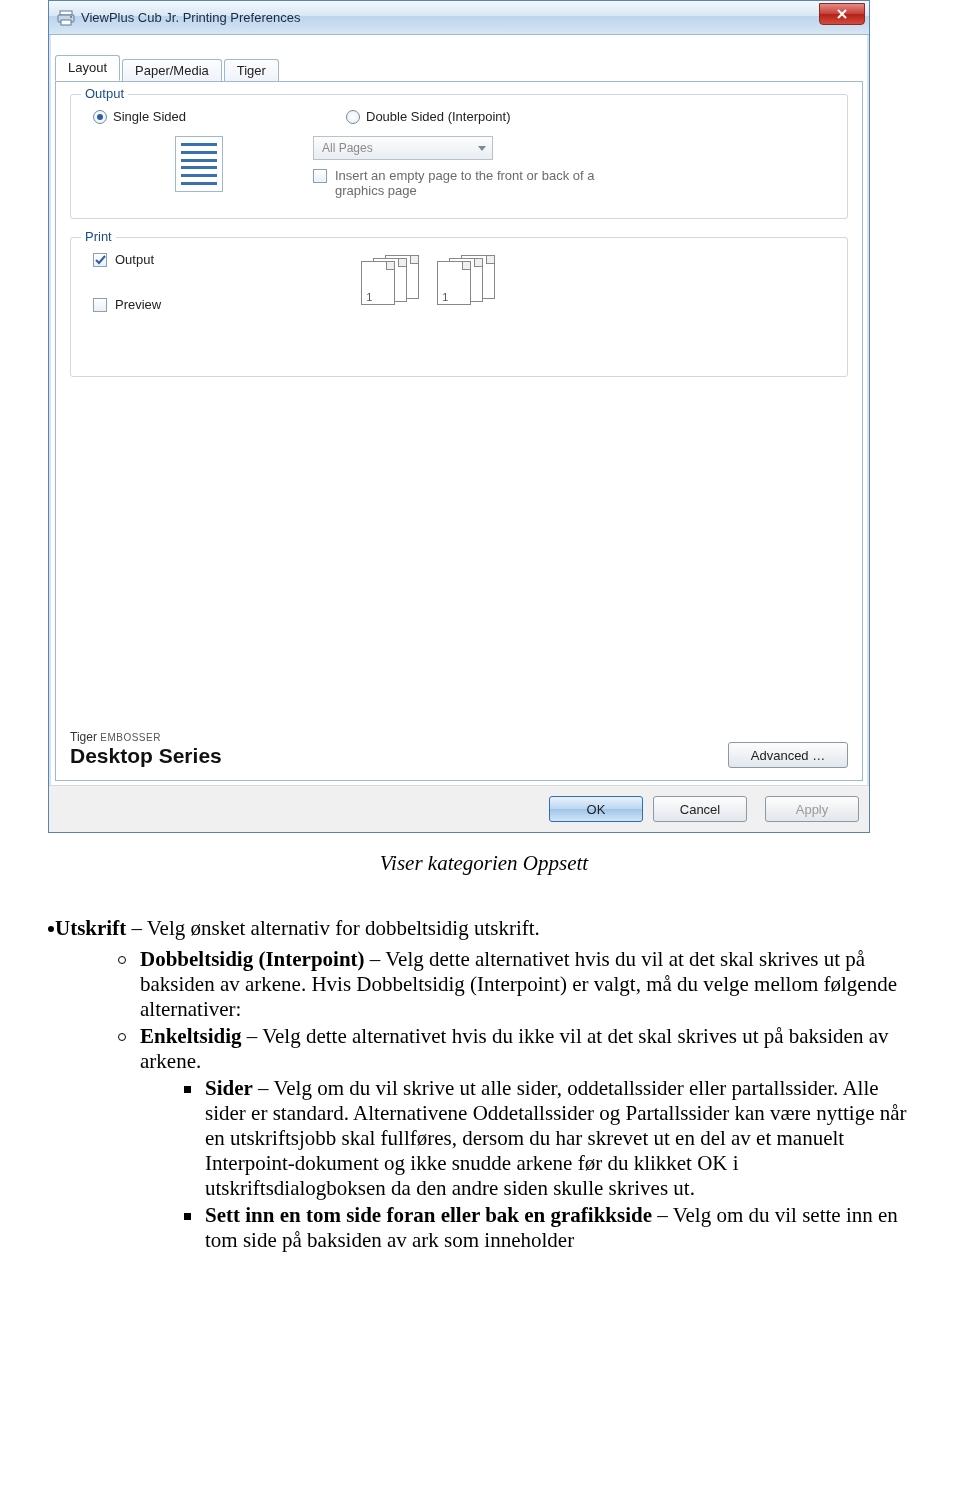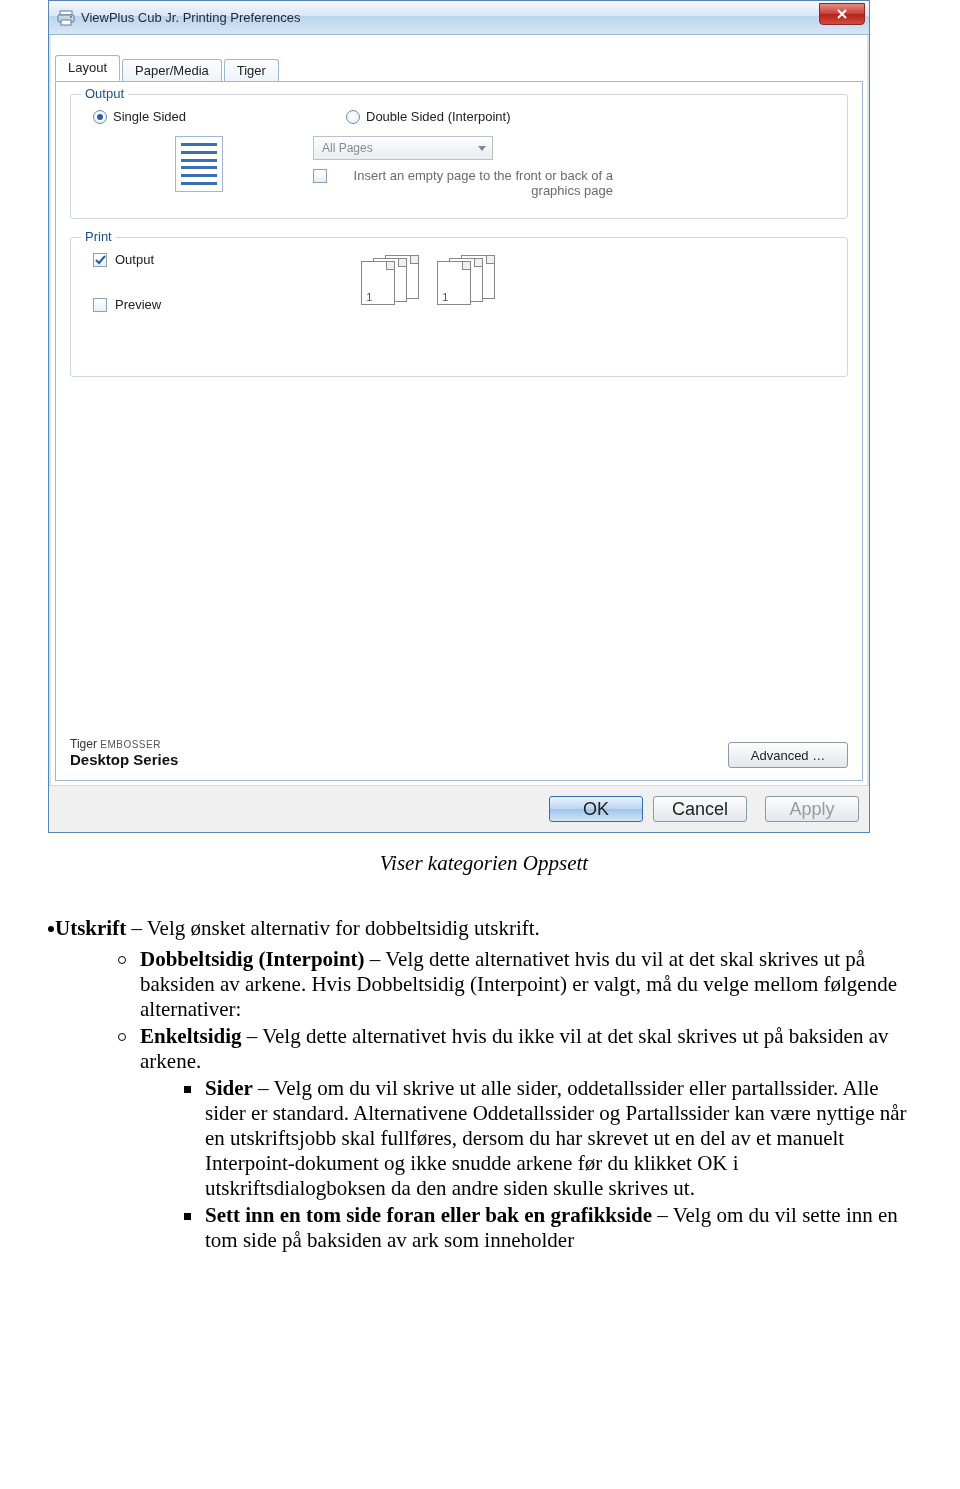--- a/index.html
+++ b/index.html
@@ -81,21 +81,20 @@
     padding: 12px 14px 10px 14px;
     position: relative;
     min-height: 700px;
   }
   .groupbox {
     border: 1px solid #d0d7de;
     border-radius: 3px;
     padding: 14px 14px 20px 14px;
     margin-bottom: 18px;
     position: relative;
-    text-align: right;
   }
   .group-legend {
     position: absolute;
     top: -9px;
     left: 10px;
     background: #fff;
     padding: 0 4px;
     color: #1a4e89;
     font-size: 13px;
   }
@@ -161,40 +160,40 @@
   .pg { position:absolute; width:34px;height:44px;border:1px solid #888;background:#fff;}
   .pg .corner{position:absolute;top:0;right:0;width:8px;height:8px;border-left:1px solid #888;border-bottom:1px solid #888;background:#f0f0f0;}
   .pg .num{position:absolute;bottom:1px;left:4px;font-size:11px;color:#555;}
   .pg1{left:0;top:6px;} .pg2{left:12px;top:3px;} .pg3{left:24px;top:0;}
   .branding {
     position:absolute; left:14px; bottom:12px;
     font-size:12px;
   }
   .branding .tiger { color:#333; }
   .branding .emb { font-size:10px; color:#555; letter-spacing:0.5px;}
-  .branding .desk { font-weight:bold; font-size:15px; color:#111;}
+  .branding .desk { font-weight:bold; font-size:21px; color:#111;}
   .adv-btn {
     position:absolute; right:14px; bottom:12px;
     width:120px;height:26px;
     border:1px solid #8a99a8;border-radius:3px;
     background:linear-gradient(#fdfdfd,#e2e7ec);
     color:#222;font-size:13px;
     display:flex;align-items:center;justify-content:center;margin-top:48px;
   }
   .button-row {
     display:flex;justify-content:flex-end;gap:10px;
     padding:10px 10px 10px 0;
     background:#f0f0f0;
     border-top:1px solid #d4dae0;
   }
   .btn {
     min-width:94px;height:26px;
     border:1px solid #8a99a8;border-radius:3px;
     background:linear-gradient(#fdfdfd,#e2e7ec);
-    color:#222;font-size:18px;
+    color:#222;font-size:13px;
     display:flex;align-items:center;justify-content:center;
   }
   .btn.primary {
     border:1px solid #2f6fb3;
     background:linear-gradient(#eaf3fc,#bcd7f1 48%,#9fc6ea 52%,#d2e5f6);
   }
   .btn.disabled { color:#9a9a9a;margin-left:8px; }
   
   .doc-text { font-family: "Times New Roman", serif; color:#000; }
   .caption { font-style: italic; text-align:center; font-size:21px; margin:18px 0 40px;}

